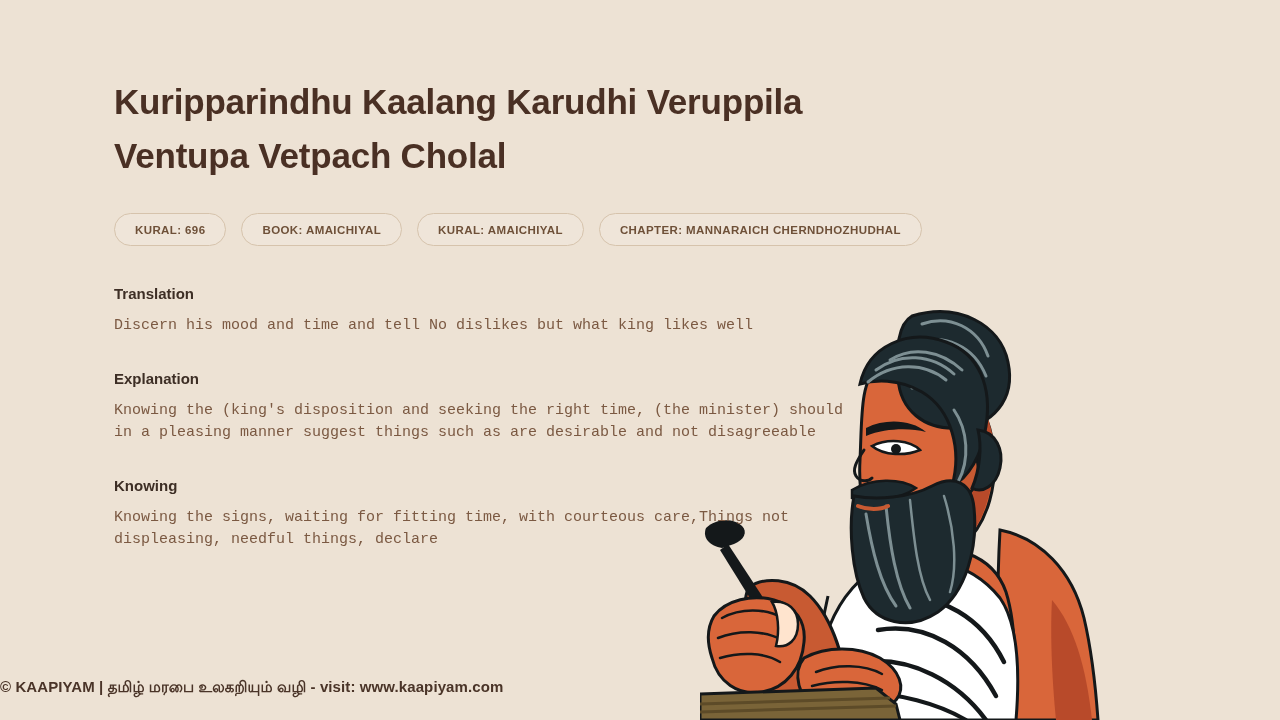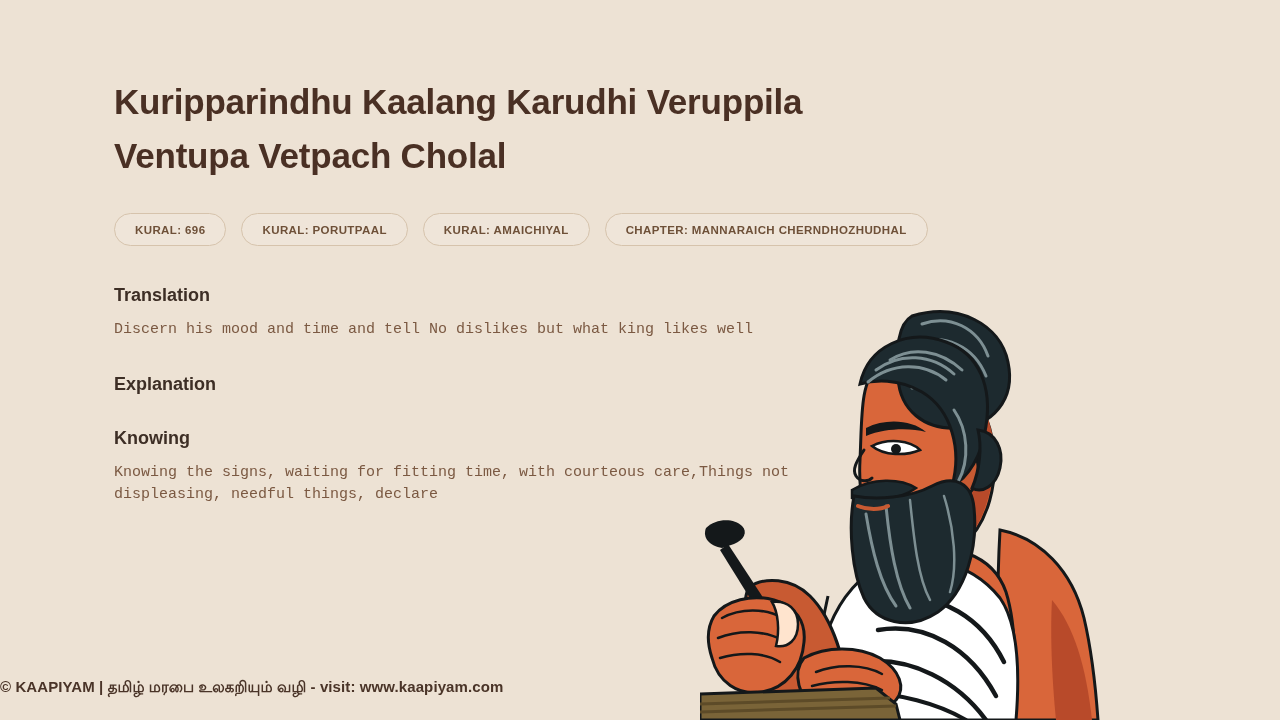--- a/index.html
+++ b/index.html
@@ -45,21 +45,21 @@
     justify-content:center;
     padding:0 20px;
     font-size:11.5px;
     font-weight:bold;
     letter-spacing:0.4px;
     color:#6E5038;
     white-space:nowrap;
   }
   .section { margin-top:0; }
   .section-label {
-    font-size:18px;
+    font-size:15px;
     font-weight:bold;
     color:#3D2E25;
     margin-top:33px;
     margin-bottom:0;
   }
   .section-body {
     font-size:15px;
     line-height:22px;
     color:#7B5942;
     margin-top:13px;
@@ -97,32 +97,33 @@
 <body>
 
 <div class="stage">
 
   <div class="content">
 
     <div class="kural-title">Kuripparindhu Kaalang Karudhi Veruppila Ventupa Vetpach Cholal</div>
 
     <div class="chip-row">
       <div class="chip">KURAL: 696</div>
-      <div class="chip">KURAL: PORUTPAAL</div>
+      <div class="chip">BOOK: AMAICHIYAL</div>
       <div class="chip">KURAL: AMAICHIYAL</div>
       <div class="chip">CHAPTER: MANNARAICH CHERNDHOZHUDHAL</div>
     </div>
 
     <div class="section sec-translation">
       <div class="section-label">Translation</div>
       <div class="section-body">Discern his mood and time and tell No dislikes but what king likes well</div>
     </div>
 
     <div class="section">
       <div class="section-label">Explanation</div>
+      <div class="section-body">Knowing the (king's disposition and seeking the right time, (the minister) should in a pleasing manner suggest things such as are desirable and not disagreeable</div>
     </div>
 
     <div class="section">
       <div class="section-label">Knowing</div>
       <div class="section-body">Knowing the signs, waiting for fitting time, with courteous care,Things not displeasing, needful things, declare</div>
     </div>
 
   </div>
 
   <div class="illustration">

